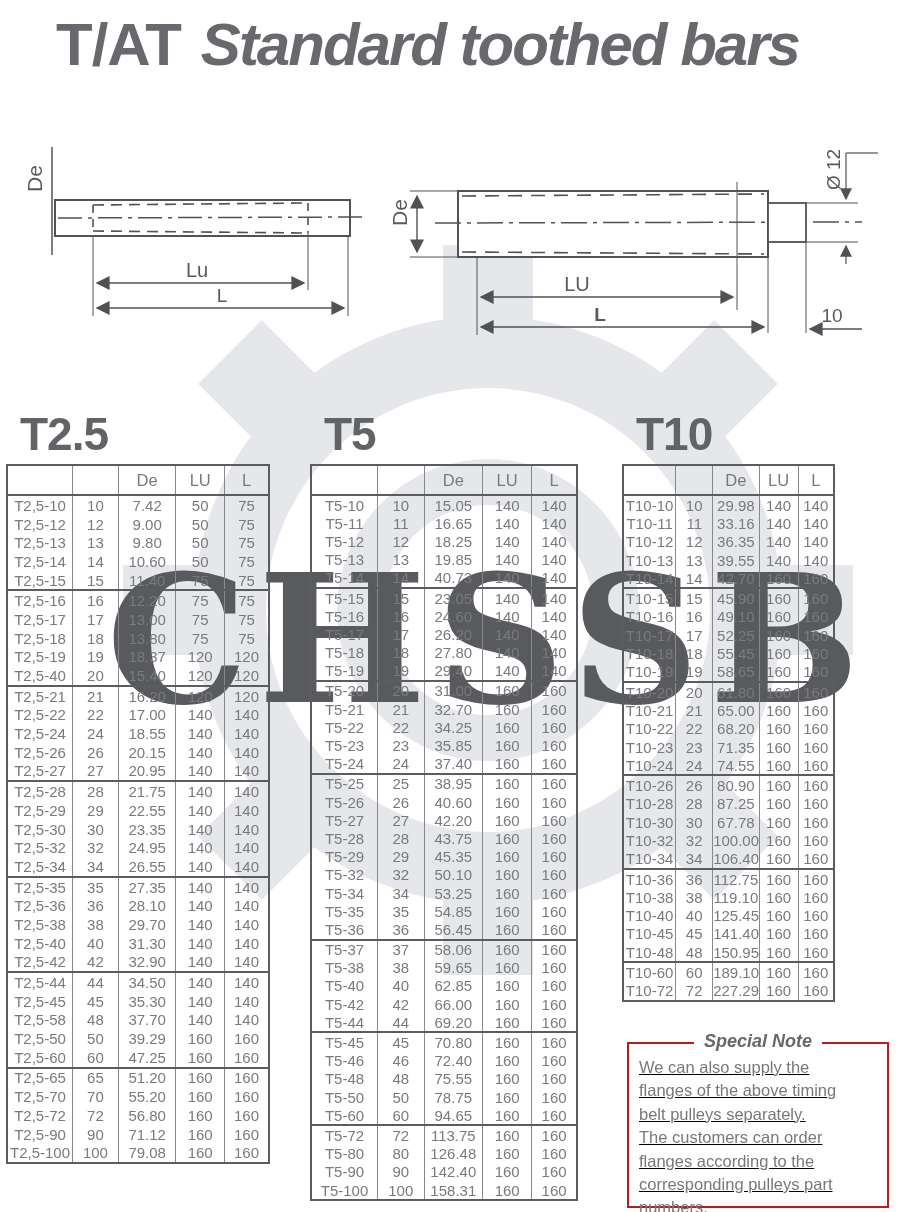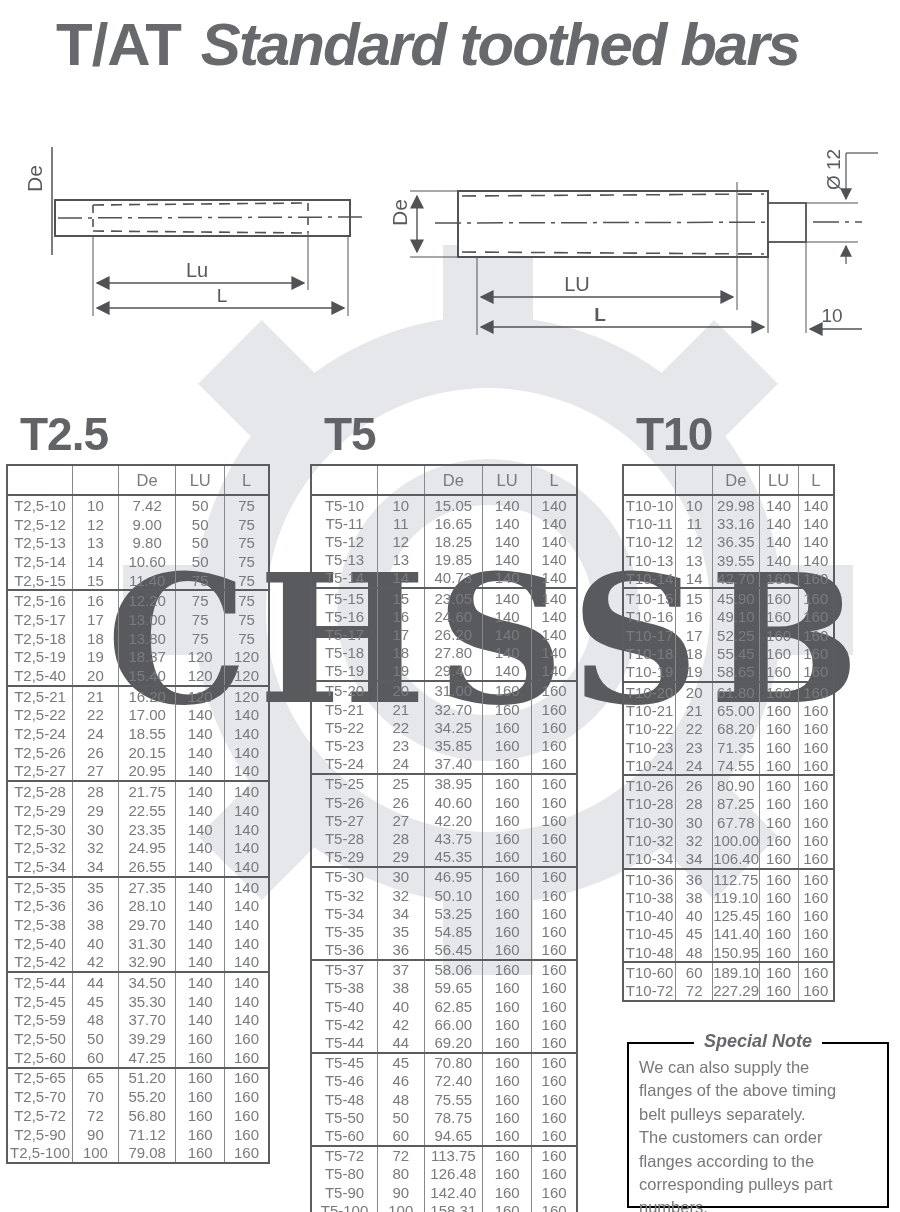--- a/index.html
+++ b/index.html
@@ -38,21 +38,21 @@
   .t5-block{left:310px;width:268px;}
   .t10-block{left:622px;width:213px;}
   .t25-block td{height:18.7px;}
   .t5-block td{height:18.2px;}
   .t10-block td{height:18.3px;}
   table.spec tr.grp td{border-top:2px solid #5b5c5f;}
 
   
   .note-box{
     left:627px;top:1042px;width:258px;height:152px;
-    border:2px solid #000000;background:transparent;padding-top:10px;
+    border:2px solid #b91c1c;background:transparent;padding-top:10px;text-decoration:underline;
   }
   .note-legend{
     position:absolute;top:-13px;left:50%;transform:translateX(-50%);
     background:#ffffff;padding:0 10px;font-size:18px;font-weight:bold;
     font-style:italic;color:#67686c;white-space:nowrap;
   }
   .note-text{
     font-size:16.5px;line-height:23.4px;color:#77787c;
     padding:2px 6px 0 10px;white-space:pre-line;
   }
@@ -343,21 +343,21 @@
           <td>140</td>
         </tr>
         <tr>
           <td>T2,5-45</td>
           <td>45</td>
           <td>35.30</td>
           <td>140</td>
           <td>140</td>
         </tr>
         <tr>
-          <td>T2,5-59</td>
+          <td>T2,5-58</td>
           <td>48</td>
           <td>37.70</td>
           <td>140</td>
           <td>140</td>
         </tr>
         <tr>
           <td>T2,5-50</td>
           <td>50</td>
           <td>39.29</td>
           <td>160</td>
@@ -562,27 +562,20 @@
           <td>160</td>
           <td>160</td>
         </tr>
         <tr>
           <td>T5-29</td>
           <td>29</td>
           <td>45.35</td>
           <td>160</td>
           <td>160</td>
         </tr>
-        <tr class="grp">
-          <td>T5-30</td>
-          <td>30</td>
-          <td>46.95</td>
-          <td>160</td>
-          <td>160</td>
-        </tr>
         <tr>
           <td>T5-32</td>
           <td>32</td>
           <td>50.10</td>
           <td>160</td>
           <td>160</td>
         </tr>
         <tr>
           <td>T5-34</td>
           <td>34</td>

